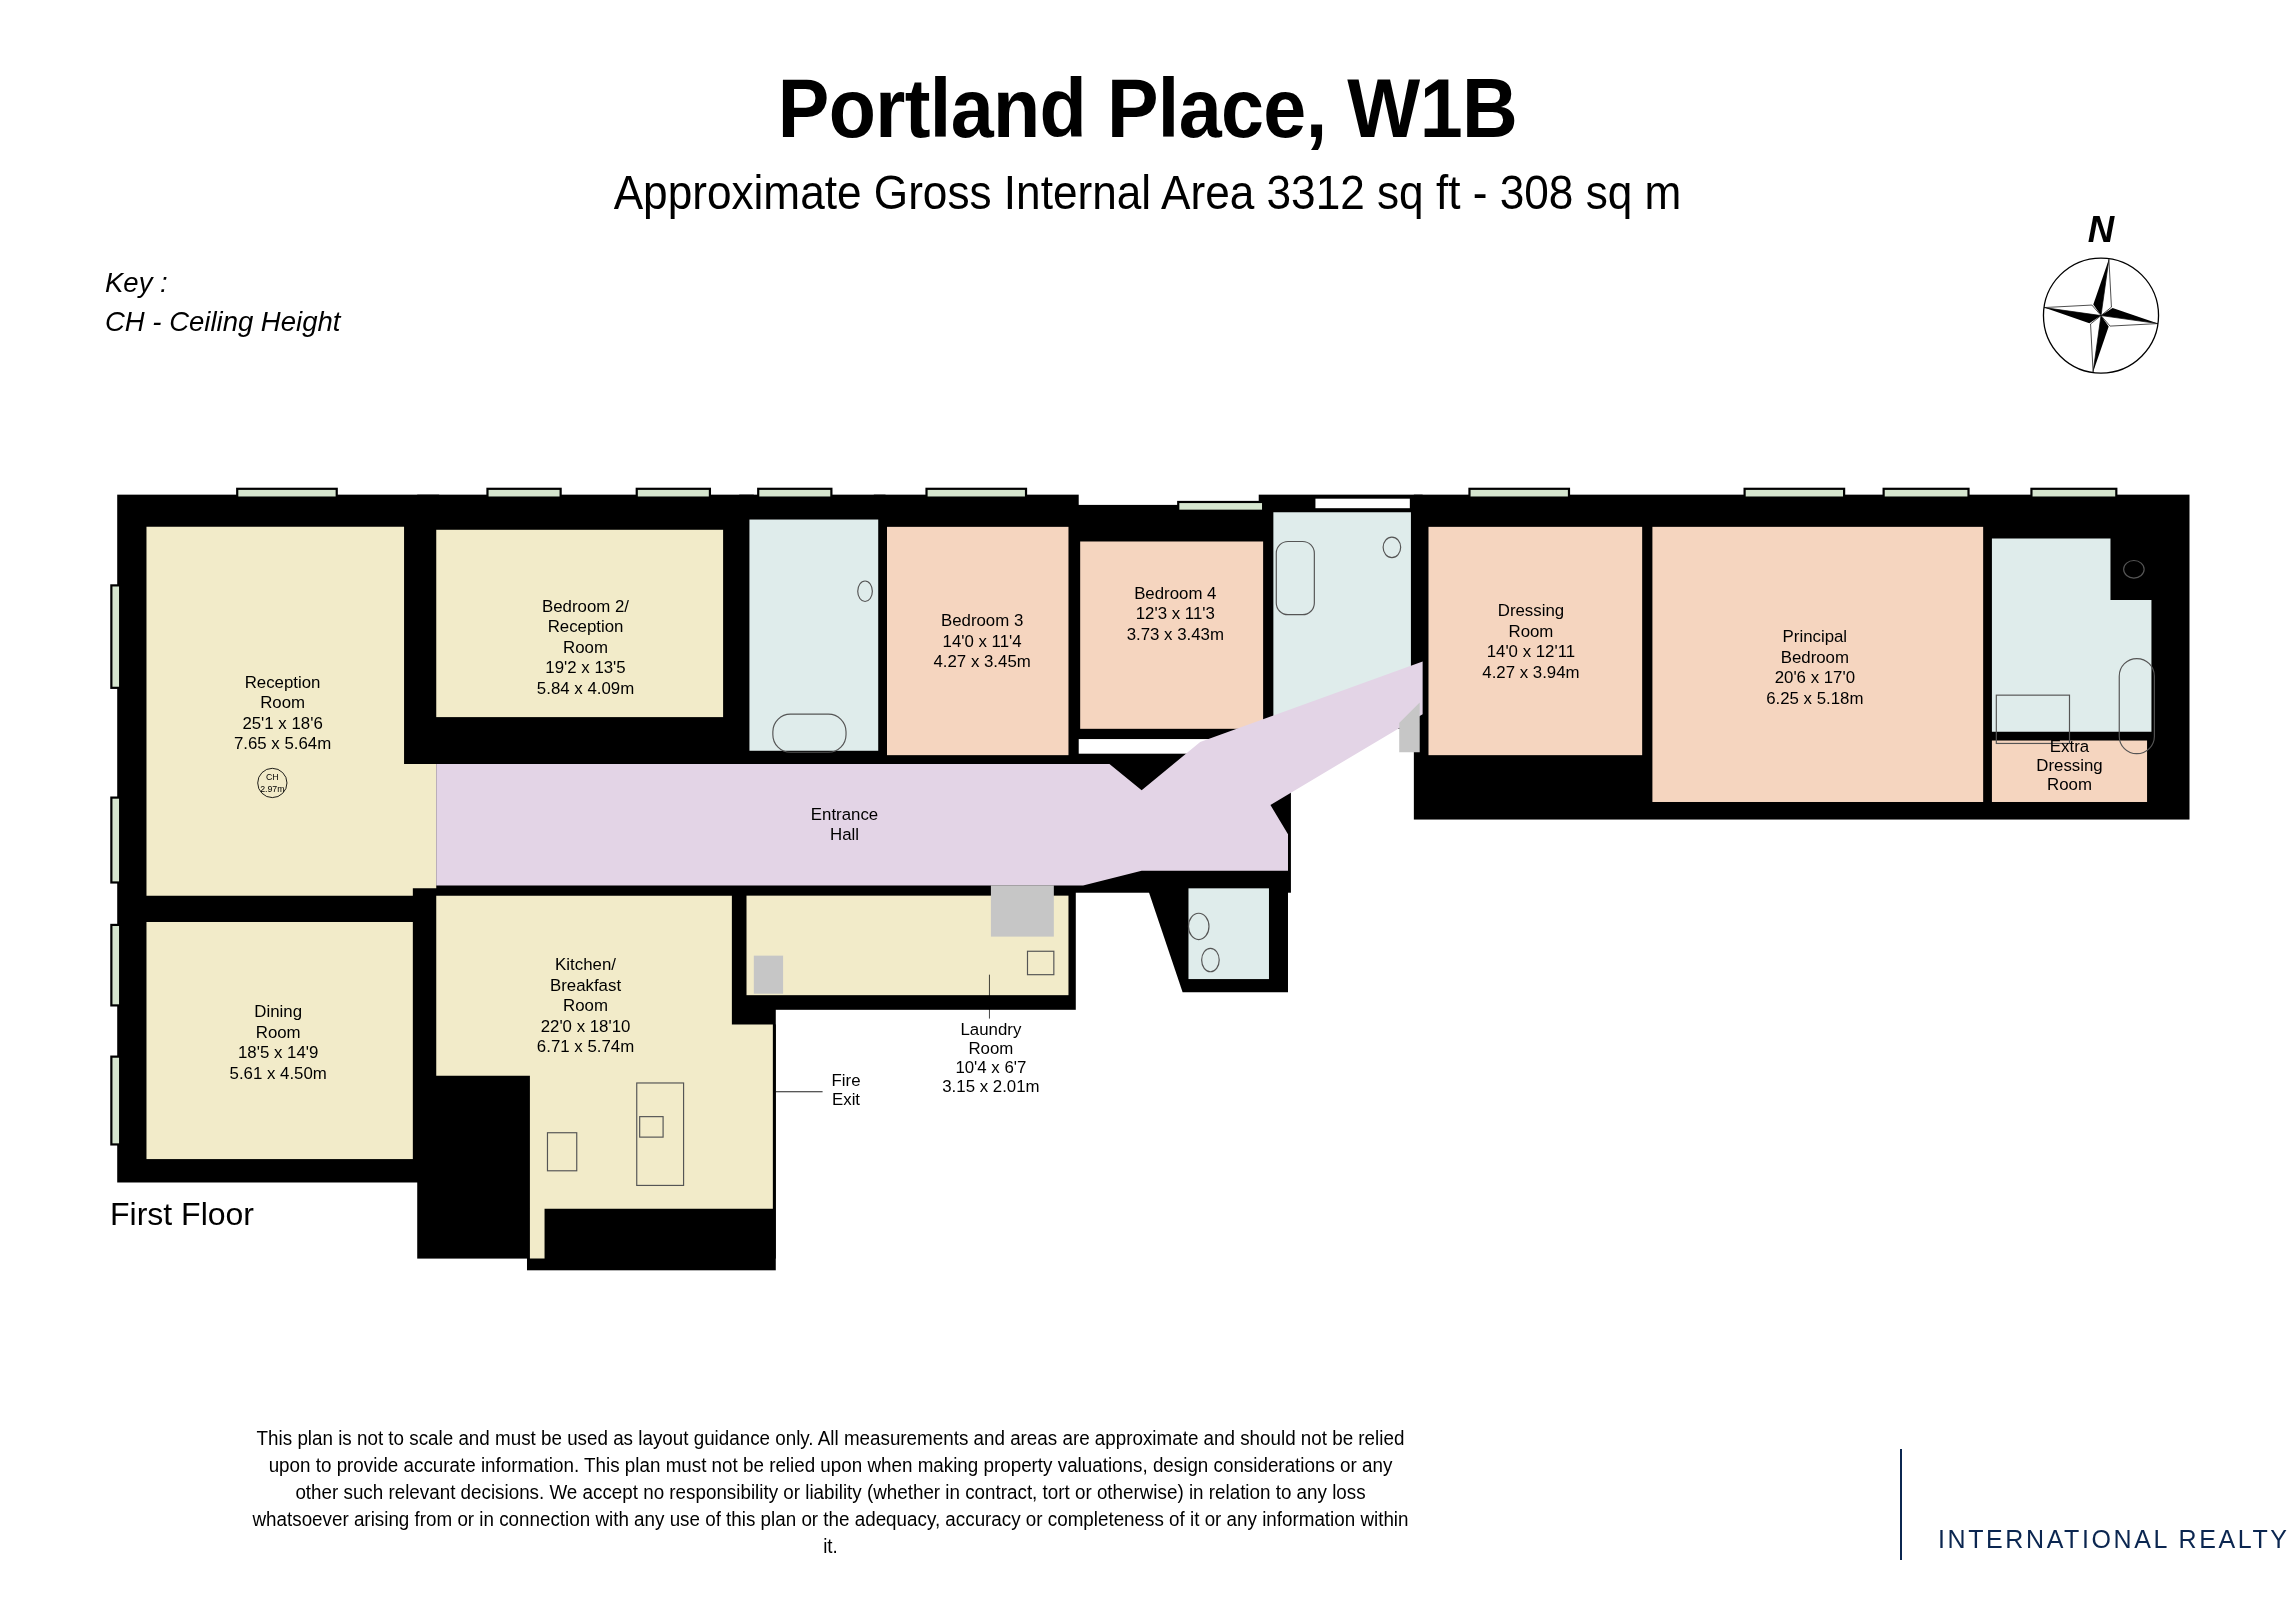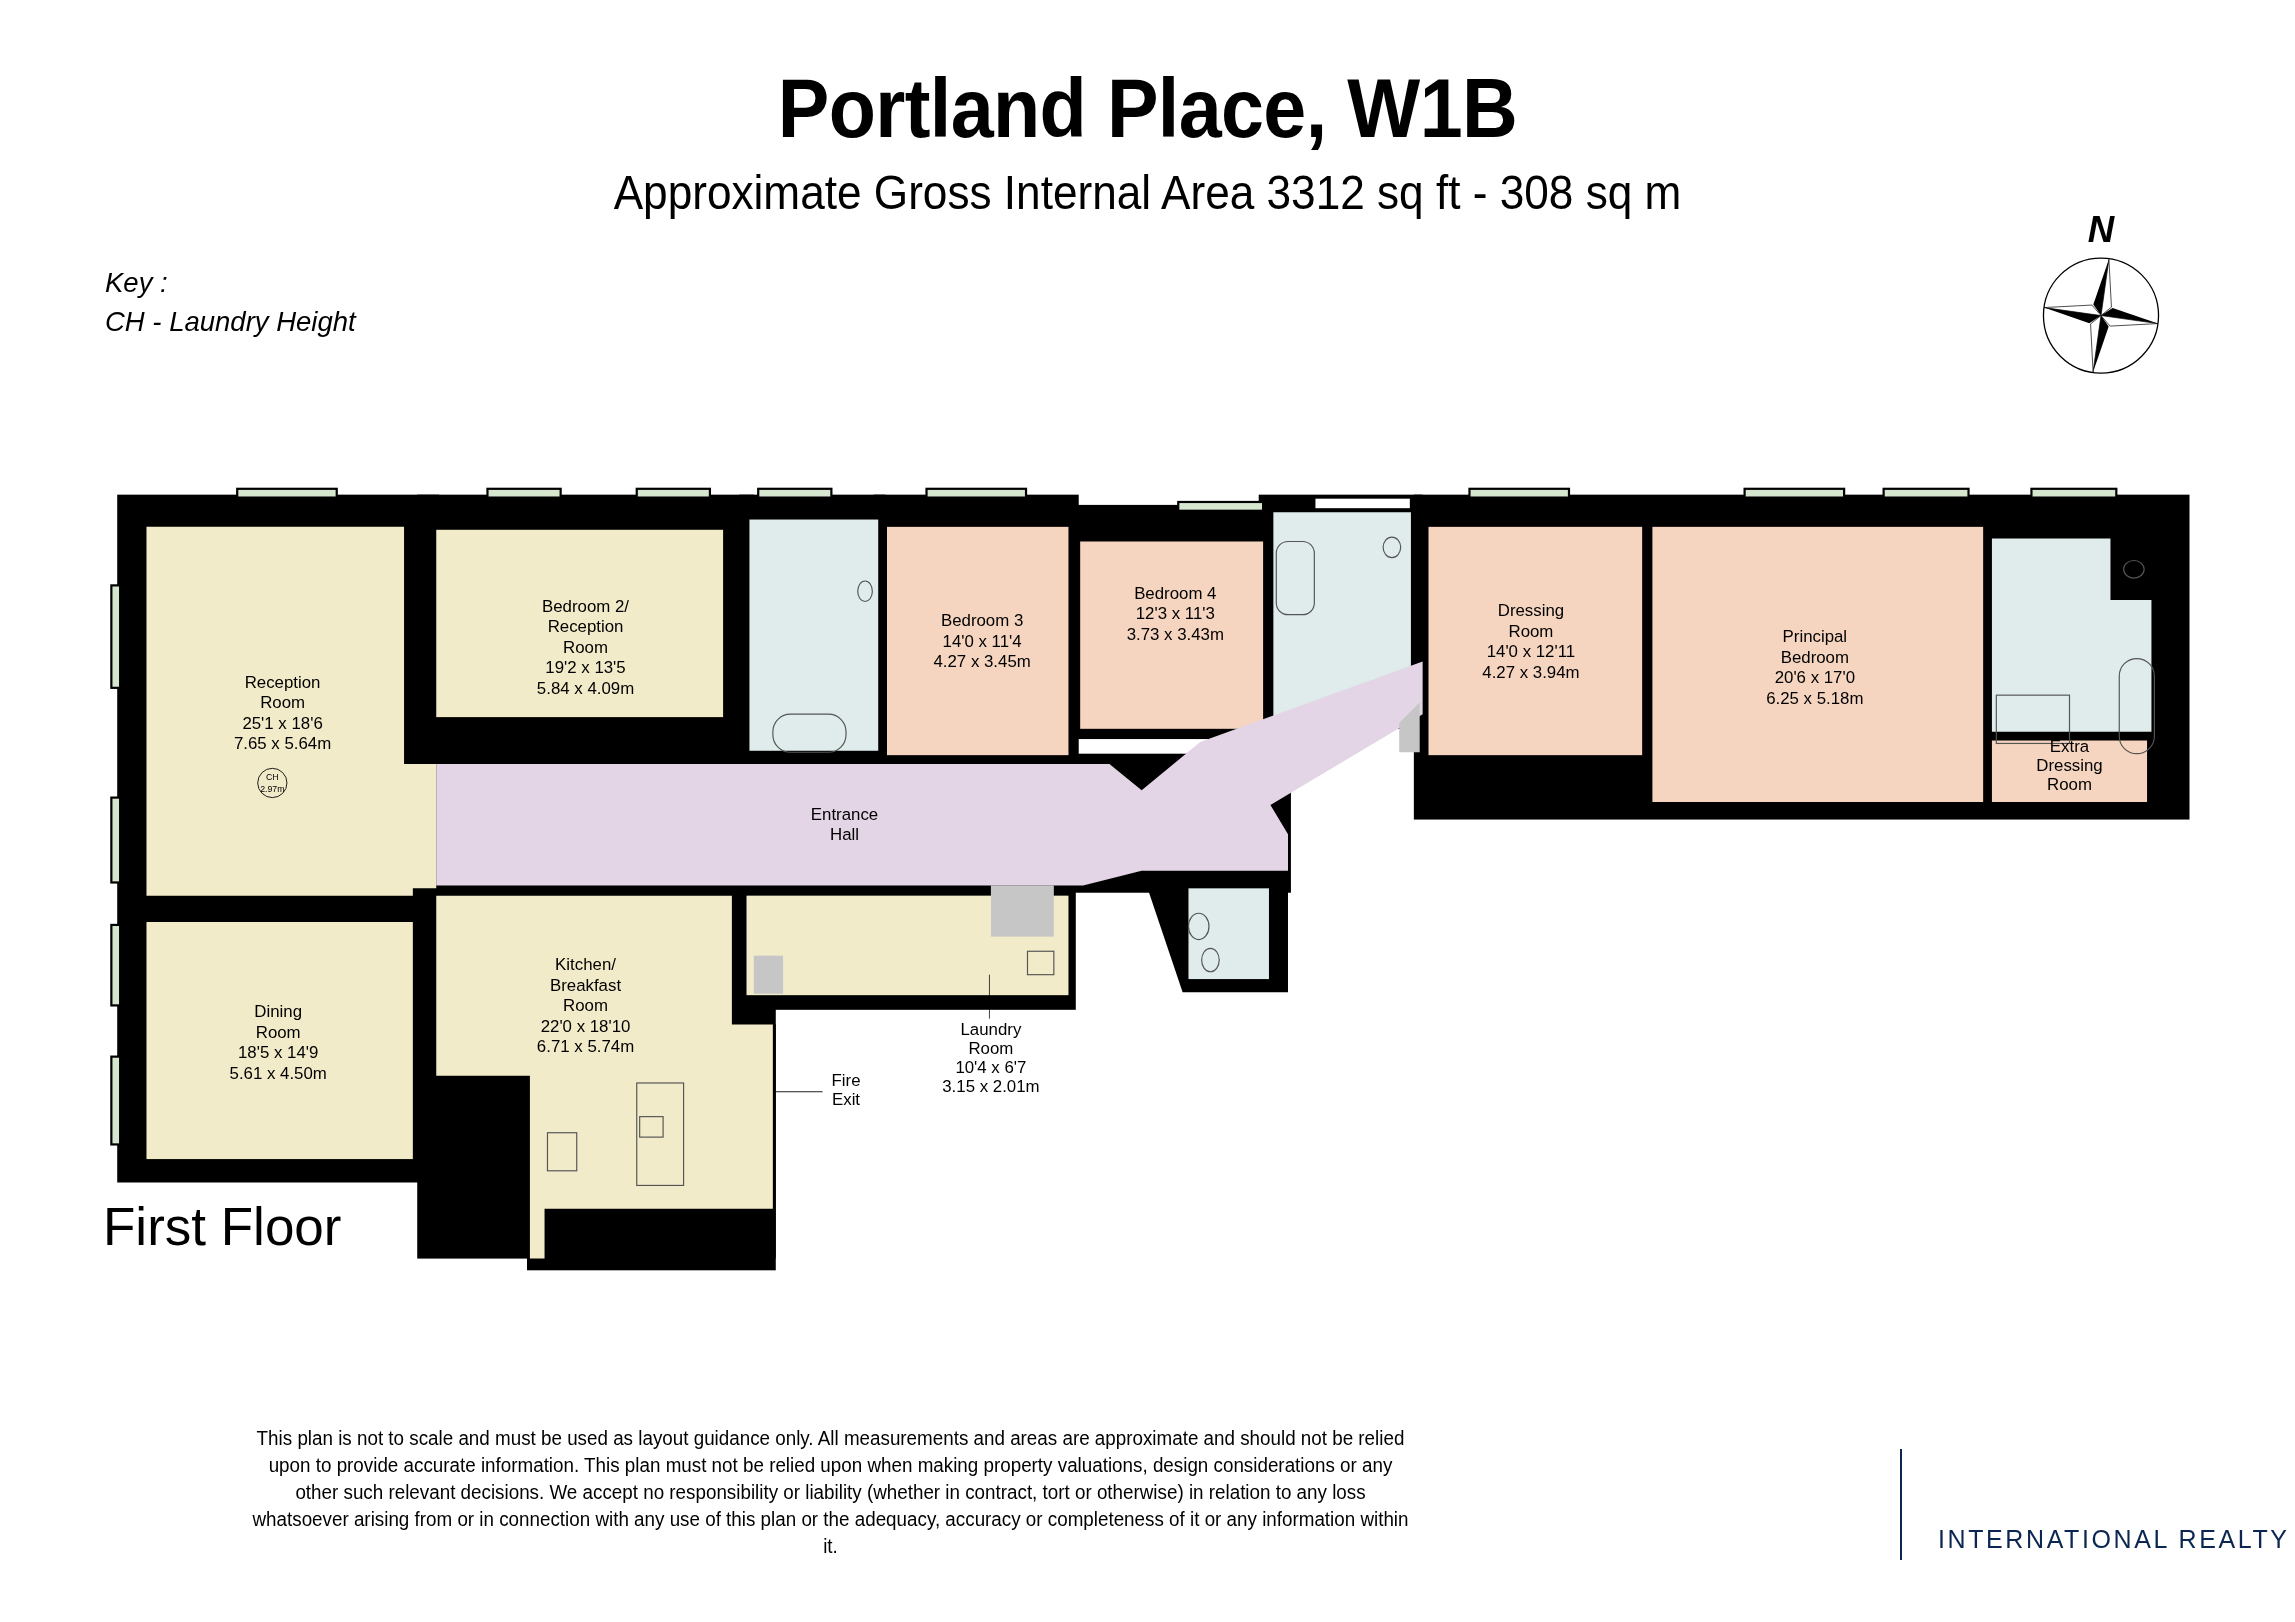--- a/index.html
+++ b/index.html
@@ -1,40 +1,40 @@
 <!DOCTYPE html>
 <html style="font-size:10.5px"><head>
 <meta charset="utf-8">
 <style>
   html, body { margin:0; padding:0; background:#ffffff; }
   body { width:2295px; height:1623px; position:relative; overflow:hidden; font-family:"Liberation Sans", sans-serif; color:#000; }
   .title { position:absolute; left:0; width:2295px; top:60px; text-align:center; font-weight:bold; font-size:84px; letter-spacing:-0.7px; transform:scaleX(0.92); transform-origin:center; }
   .subtitle { position:absolute; left:0; width:2295px; top:165px; text-align:center; font-size:48px; transform:scaleX(0.92); transform-origin:center; }
   .key { position:absolute; left:105px; top:263px; font-size:27.5px; line-height:39px;font-style:italic; }
-  .floor-label { position:absolute; left:103px; top:1196px; font-size:53px; }
+  .floor-label { position:absolute; left:110px; top:1196px; font-size:32px; }
   .disclaimer { position:absolute; left:222px; top:1425px; width:1217px; text-align:center; font-size:19.6px; line-height:27px; transform:scaleX(0.96); transform-origin:center top; }
   .logo { position:absolute; left:1636px; top:1433px; height:131px; width:654px; color:#0b2650; }
   .logo-left { position:absolute; right:471px; top:0; text-align:right; font-size:52px; line-height:68px; font-weight:300; }
   .logo-sep { position:absolute; left:264px; top:15.7px; width:2px; height:111px; background:#0b2650; }
   .logo-brand { position:absolute; left:301px; top:6.5px; font-family:"Liberation Serif", serif; font-weight:bold; font-size:71px; line-height:79px; letter-spacing:-0.7px; }
   .logo-sub { position:absolute; left:302px; top:92px; font-size:25px; letter-spacing:2.6px; }
   .compass { position:absolute; left:2029px; top:209px; width:144px; height:170px; }
   svg.plan { position:absolute; left:0; top:0; }
   .room-label { font-family:"Liberation Sans", sans-serif; font-size:11.5px; text-anchor:middle; fill:#000; }
   .ch-label { font-family:"Liberation Sans", sans-serif; font-size:6px; text-anchor:middle; fill:#000; }
 </style>
 </head>
 <body>
 
 <div class="title">Portland Place, W1B</div>
 <div class="subtitle">Approximate Gross Internal Area 3312 sq ft - 308 sq m</div>
 
 <div class="key">
   <div>Key :</div>
-  <div>CH - Laundry Height</div>
+  <div>CH - Ceiling Height</div>
 </div>
 
 <div class="compass">
   <svg width="144" height="170" viewBox="0 0 220 260">
     <text x="110" y="50" text-anchor="middle" font-family="Liberation Sans, sans-serif" font-weight="bold" font-style="italic" font-size="56">N</text>
     <ellipse cx="110" cy="163" rx="88" ry="88" fill="none" stroke="#000" stroke-width="2"></ellipse>
     <g transform="rotate(8 110 163)">
       <polygon points="110,76 124,148 110,163" fill="#fff" stroke="#000" stroke-width="1"></polygon>
       <polygon points="110,76 96,148 110,163" fill="#000"></polygon>
       <polygon points="110,250 96,178 110,163" fill="#fff" stroke="#000" stroke-width="1"></polygon>

